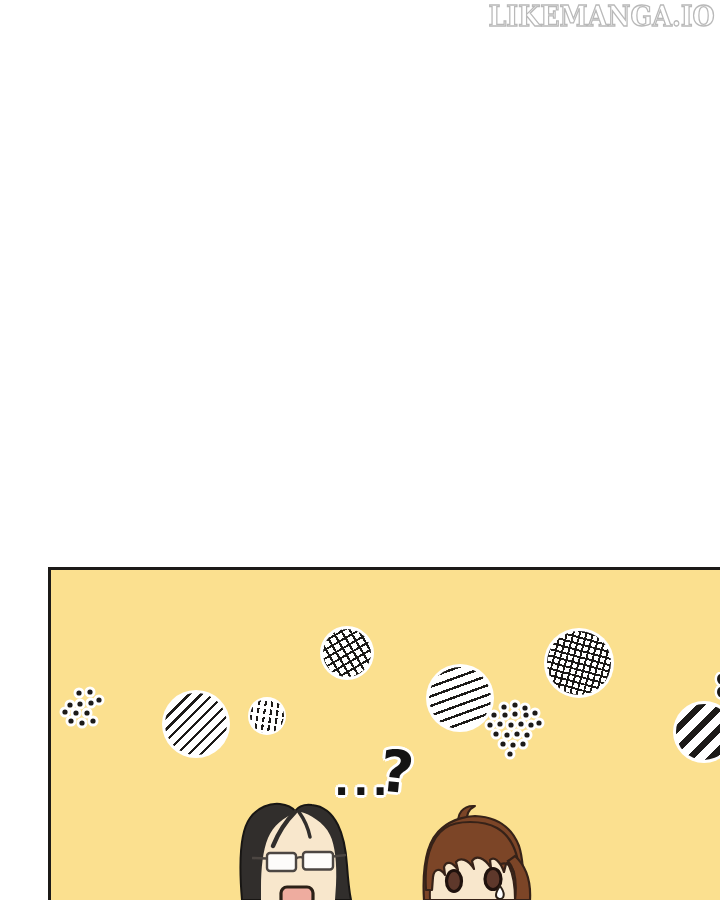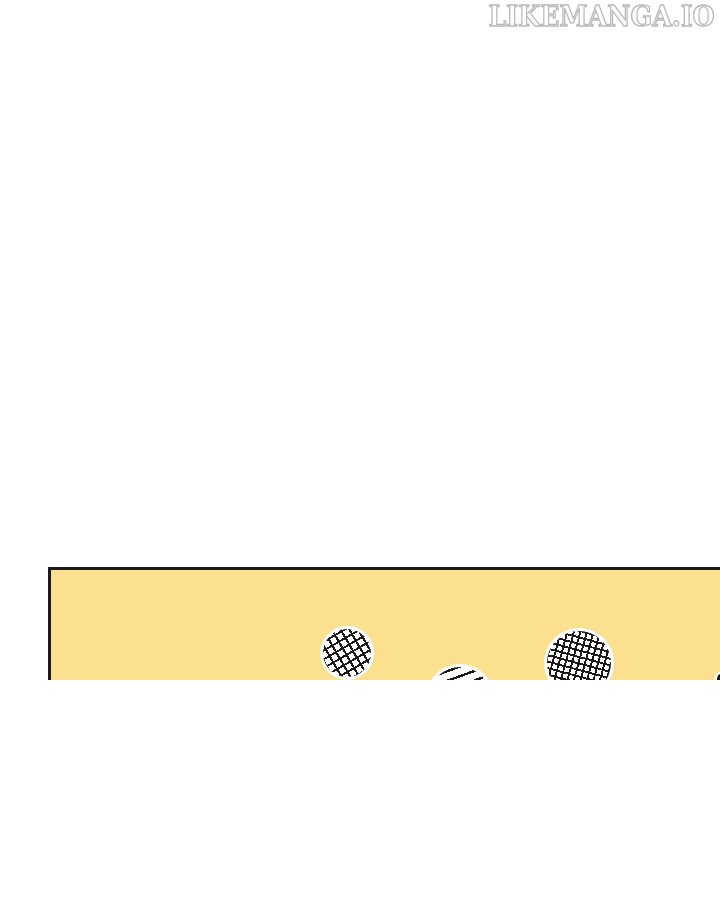--- a/index.html
+++ b/index.html
@@ -6,21 +6,21 @@
     --panel-yellow:#FBE08F; --ink:#1C1A18; --pattern-bg:#FFFFFF;
     --hair-black:#312E2C; --hair-black-outline:#181614;
     --hair-brown:#7C4527; --hair-brown-outline:#362218;
     --skin:#F8E7CC; --mouth-pink:#EEAC9F; --mouth-outline:#2B2017;
     --eye-brown:#5E382B; --eye-outline:#20120D;
     --glasses-frame:#4C4642; --lens-white:#FDFCFA;
     --watermark-gray:#B9B9B9; --page-bg:#FFFFFF;
   }
   *{margin:0;padding:0;box-sizing:border-box;}
   html,body{width:720px;height:900px;overflow:hidden;background:var(--page-bg);}
-  .stage{position:relative;width:720px;height:680px;overflow:hidden;background:var(--page-bg);
+  .stage{position:relative;width:720px;height:900px;overflow:hidden;background:var(--page-bg);
          font-family:"DejaVu Sans",sans-serif;}
   .watermark{position:absolute;top:2px;right:5px;z-index:6;
     font-family:"DejaVu Serif",serif;font-weight:bold;font-size:27px;line-height:1.1;
     letter-spacing:0px;color:transparent;-webkit-text-stroke:1.3px var(--watermark-gray);
     transform:scaleX(.94);transform-origin:right top;user-select:none;}
   .panel{position:absolute;left:48px;top:567px;width:672px;height:333px;z-index:1;
     background:var(--panel-yellow);border-top:3px solid var(--ink);border-left:3px solid var(--ink);}
   
   .pcircle{position:absolute;z-index:2;border-radius:50%;background:var(--pattern-bg);overflow:hidden;}
   .pcircle::before{content:"";position:absolute;inset:3px;border-radius:50%;}

